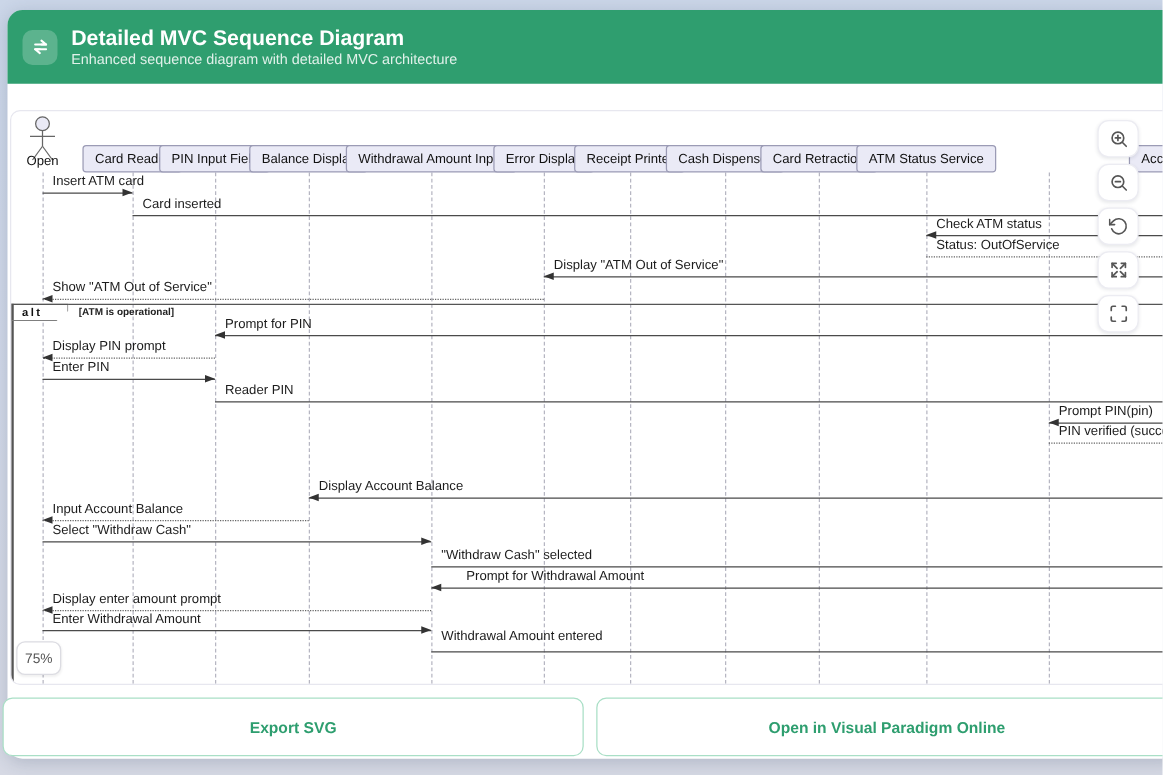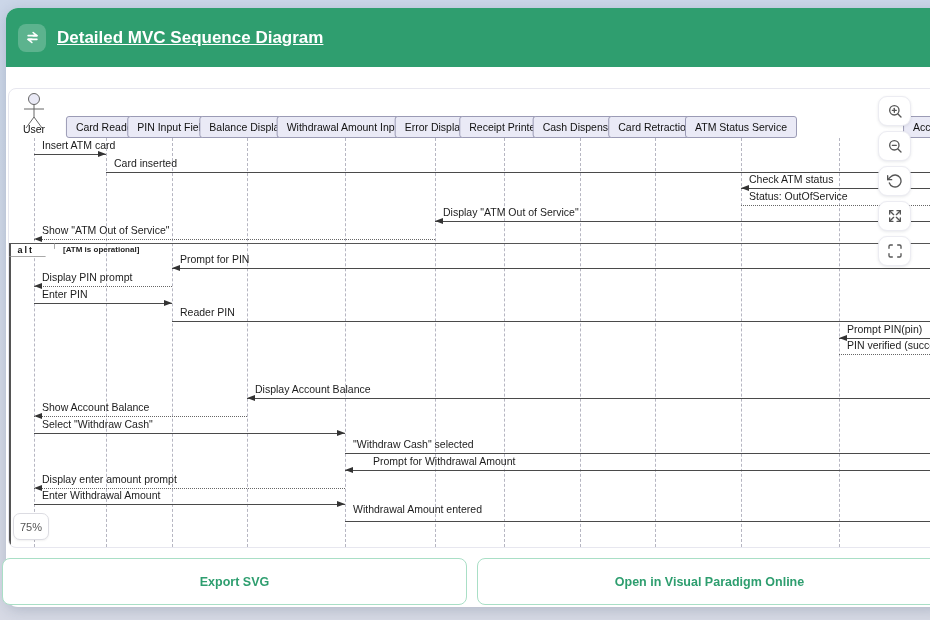--- a/index.html
+++ b/index.html
@@ -12,21 +12,21 @@
     position:absolute;left:6px;top:8px;width:940px;height:599px;
     background:#fff;border-radius:12px;
     box-shadow:0 3px 14px rgba(40,60,90,.20);
   }
   .header{
     position:absolute;left:0;top:0;right:0;height:59px;background:#2F9E6F;
     border-radius:12px 12px 0 0;display:flex;align-items:center;padding-left:12px;box-sizing:border-box;
   }
   .hicon{width:28px;height:28px;border-radius:8px;background:rgba(255,255,255,.22);
     display:flex;align-items:center;justify-content:center;margin-right:11px;flex:0 0 auto;}
-  .title{font-size:17px;font-weight:bold;color:#fff;line-height:1.15;text-decoration:underline;}
+  .title{font-size:17px;font-weight:bold;color:#fff;line-height:1.15;}
   .subtitle{font-size:11.5px;color:rgba(255,255,255,.85);margin-top:2px;}
   .diagram-area{
     position:absolute;left:2px;top:80px;width:945px;height:460px;background:#fff;
     border:1px solid #E7E7EF;border-radius:8px;overflow:hidden;box-sizing:border-box;
   }
   .canvas{position:absolute;inset:0;}
   .participant{
     position:absolute;top:27px;height:22px;transform:translateX(-50%);
     background:#EAEAF6;border:1px solid #9B9BB5;border-radius:3px;
     font-size:10.5px;color:#111;display:flex;align-items:center;padding:0 9px;
@@ -70,34 +70,35 @@
     <div class="hicon">
       <svg width="15" height="15" viewBox="0 0 24 24" fill="none" stroke="#fff" stroke-width="2.6" stroke-linecap="round" stroke-linejoin="round">
         <polyline points="13 4 19 9 13 9"></polyline>
           <line x1="5" y1="9" x2="19" y2="9"></line>
         <polyline points="11 20 5 15 11 15"></polyline>
           <line x1="19" y1="15" x2="5" y2="15"></line>
       </svg>
     </div>
     <div>
       <div class="title">Detailed MVC Sequence Diagram</div>
+      <div class="subtitle">Enhanced sequence diagram with detailed MVC architecture</div>
     </div>
   </div>
 
   <div class="diagram-area">
     <div class="canvas">
 
       <svg class="actor-figure" width="36" height="40" viewBox="0 0 36 40">
         <circle cx="18" cy="8" r="5.5" fill="#EAEAF6" stroke="#666" stroke-width="1"></circle>
         <line x1="18" y1="13.5" x2="18" y2="26" stroke="#666" stroke-width="1"></line>
         <line x1="8" y1="18" x2="28" y2="18" stroke="#666" stroke-width="1"></line>
         <line x1="18" y1="26" x2="10" y2="37" stroke="#666" stroke-width="1"></line>
         <line x1="18" y1="26" x2="26" y2="37" stroke="#666" stroke-width="1"></line>
       </svg>
-      <div class="actor-label">User</div>
+      <div class="actor-label">Open</div>
 
       <div class="alt-frame">
         <div class="alt-tab">alt</div>
         <div class="alt-cond">[ATM is operational]</div>
       </div>
 
     <div class="lifeline" style="left: 25px; top: 49px; height: 409px;"></div>
         <div class="lifeline" style="left: 97px; top: 49px; height: 409px;"></div>
         <div class="participant" style="left: 97px;">Card Reader</div>
         <div class="lifeline" style="left: 163px; top: 49px; height: 409px;"></div>
@@ -148,21 +149,21 @@
         <div class="msg-line" style="left: 830px; top: 249px; width: 115px;"></div>
         <div class="arrowhead left" style="left: 830px; top: 246px;"></div>
         <div class="msg-label" style="left: 838px; top: 234px;">Prompt PIN(pin)</div>
         <div class="msg-line dashed" style="left: 830px; top: 265px; width: 115px;"></div>
         <div class="msg-label" style="left: 838px; top: 250px;">PIN verified (success)</div>
         <div class="msg-line" style="left: 238px; top: 309px; width: 707px;"></div>
         <div class="arrowhead left" style="left: 238px; top: 306px;"></div>
         <div class="msg-label" style="left: 246px; top: 294px;">Display Account Balance</div>
         <div class="msg-line dashed" style="left: 25px; top: 327px; width: 213px;"></div>
         <div class="arrowhead left" style="left: 25px; top: 324px;"></div>
-        <div class="msg-label" style="left: 33px; top: 312px;">Show Account Balance</div>
+        <div class="msg-label" style="left: 33px; top: 312px;">Input Account Balance</div>
         <div class="msg-line" style="left: 25px; top: 344px; width: 311px;"></div>
         <div class="arrowhead right" style="left: 328px; top: 341px;"></div>
         <div class="msg-label" style="left: 33px; top: 329px;">Select "Withdraw Cash"</div>
         <div class="msg-line" style="left: 336px; top: 364px; width: 609px;"></div>
         <div class="msg-label" style="left: 344px; top: 349px;">"Withdraw Cash" selected</div>
         <div class="msg-line" style="left: 336px; top: 381px; width: 609px;"></div>
         <div class="arrowhead left" style="left: 336px; top: 378px;"></div>
         <div class="msg-label" style="left: 364px; top: 366px;">Prompt for Withdrawal Amount</div>
         <div class="msg-line dashed" style="left: 25px; top: 399px; width: 311px;"></div>
         <div class="arrowhead left" style="left: 25px; top: 396px;"></div>

